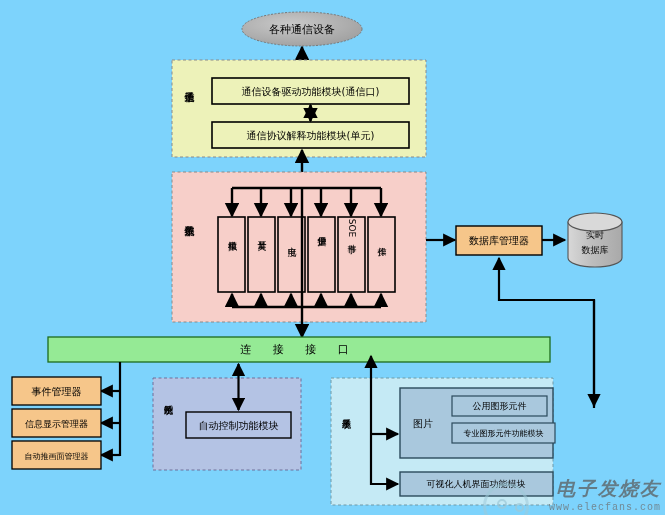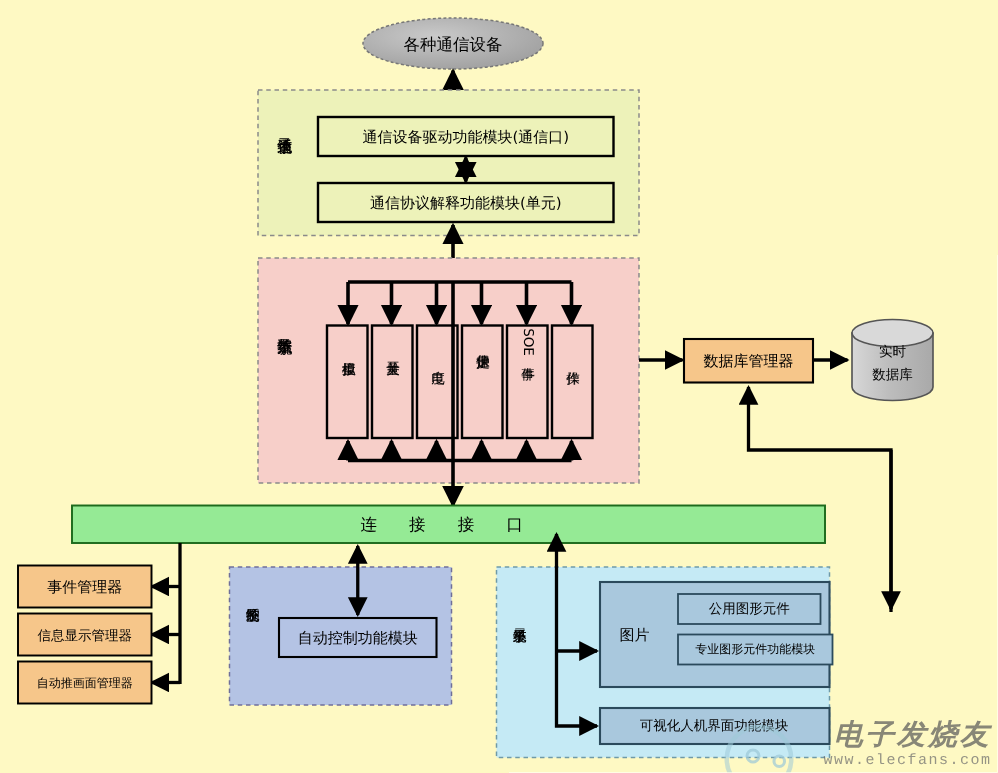--- a/index.html
+++ b/index.html
@@ -4,21 +4,21 @@
 <style>
   html, body {
     margin: 0;
     padding: 0;
     background: #ffffff;
   }
   #canvas {
     position: relative;
     width: 665px;
     height: 515px;
-    background: #fef9c3;
+    background: #7dd3fc;
     font-family: "DejaVu Sans", "Liberation Sans", sans-serif;
     overflow: hidden;
   }
   svg { display: block; }
   .lbl {
     font-family: "DejaVu Sans", "Liberation Sans", sans-serif;
     fill: #000000;
     dominant-baseline: middle;
     text-anchor: middle;
   }
@@ -29,21 +29,21 @@
   .vert { writing-mode: tb; glyph-orientation-vertical: 0; letter-spacing: 0px; }
   .wm {
     position: absolute;
     right: 4px;
     bottom: 2px;
     text-align: right;
     pointer-events: none;
     opacity: .72;
   }
   .wm-main {
-    font-family: Liberation Serif, serif;
+    font-family: Liberation Mono, monospace;
     font-size: 19px;
     font-style: italic;
     font-weight: bold;
     color: #5a5a5a;
     letter-spacing: 2px;
     line-height: 1;
   }
   .wm-sub {
     font-family: Liberation Mono, monospace;
     font-size: 10px;

